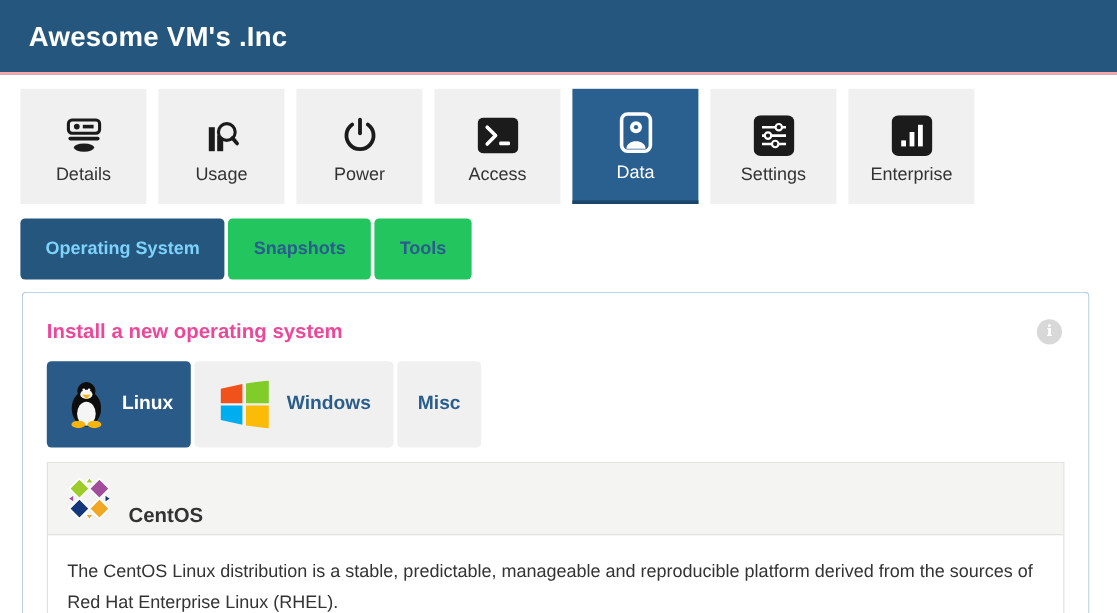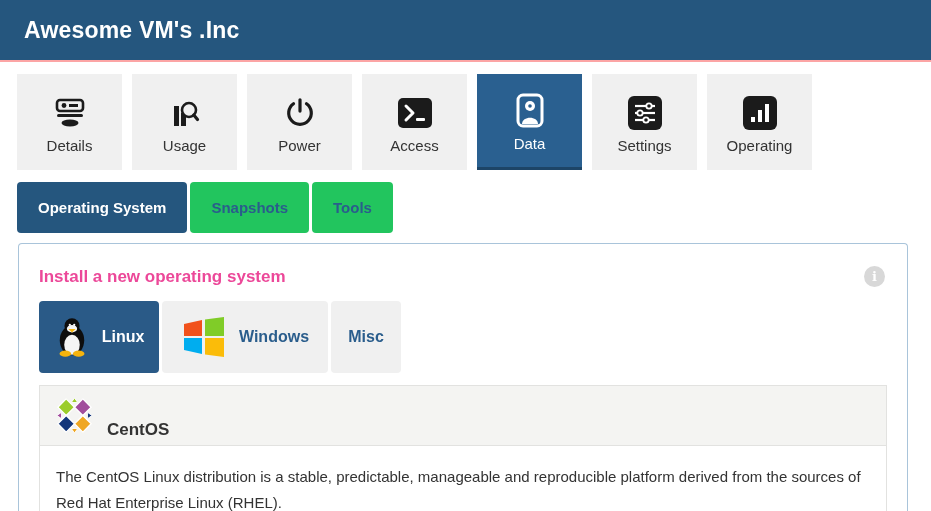--- a/index.html
+++ b/index.html
@@ -18,21 +18,21 @@
   .main-tab .icon-box { height:44px; display:flex; align-items:center; justify-content:center; }
   .main-tab .label { font-size:15px; color:#333; margin-top:2px; }
   .main-tab.selected { background:#2a6090; border-bottom:3px solid #1d4567; }
   .main-tab.selected .label { color:#fff; }
 
   
   .sub-tabs { display:flex; gap:3px; margin:12px 0 0 17px; }
   .sub-tab { height:51px; padding:0 21px; background:#22c55e; border-radius:4px;
              display:flex; align-items:center; font-size:15px; font-weight:bold;
              color:#2a5d8c; cursor:pointer; }
-  .sub-tab.selected { background:#25567e; color:#ffffff; }
+  .sub-tab.selected { background:#25567e; color:#7dd3fc; }
 
   
   .panel { margin:10px 0 0 18px; width:890px; height:268px;
            border:1px solid #a9c4da; border-bottom:none; border-radius:4px 4px 0 0;
            background:#fff; }
   .panel-head { display:flex; align-items:center; justify-content:space-between;
                 padding:22px 22px 14px 20px; }
   .panel-head h2 { font-size:17px; font-weight:bold; color:#ec4899; }
   .info-badge { width:21px; height:21px; border-radius:50%; background:#d8d8d8;
                 color:#fff; font-family:"DejaVu Serif", serif; font-weight:bold;
@@ -138,21 +138,21 @@
 
   <div class="main-tab">
     <div class="icon-box">
       <svg width="34" height="34" viewBox="0 0 34 34">
         <rect x="0" y="0" width="34" height="34" rx="6" fill="#1b1b1b"></rect>
         <rect x="8" y="21" width="4" height="5" fill="#fff"></rect>
         <rect x="15" y="14" width="4" height="12" fill="#fff"></rect>
         <rect x="22" y="8" width="4" height="18" fill="#fff"></rect>
       </svg>
     </div>
-    <div class="label">Operating</div>
+    <div class="label">Enterprise</div>
   </div>
 
 </div>
 
 <div class="sub-tabs">
   <div class="sub-tab selected">
     <span>Operating System</span>
   </div>
   <div class="sub-tab">
     <span>Snapshots</span>

